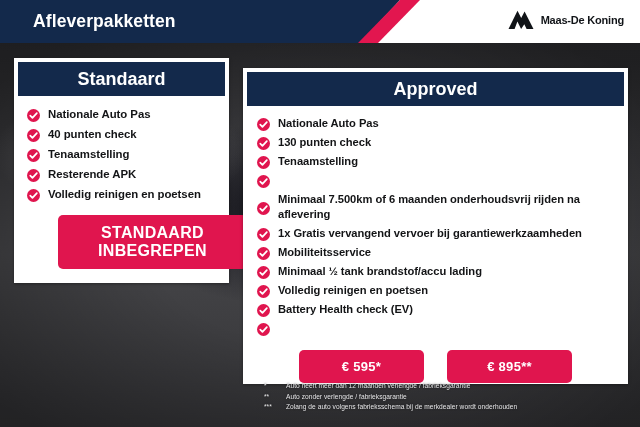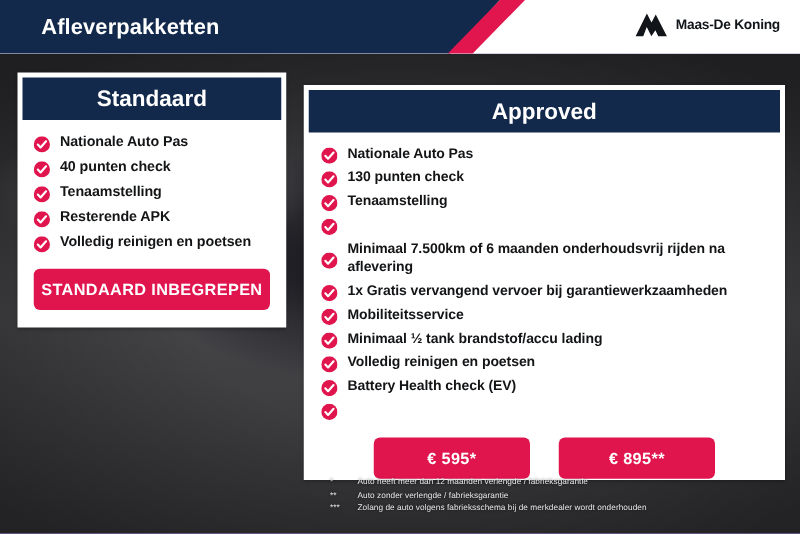--- a/index.html
+++ b/index.html
@@ -146,21 +146,22 @@
     font-family: "Liberation Sans", sans-serif;
     font-weight: bold;
     letter-spacing: 0.3px;
     cursor: pointer;
   }
   #standaard-btn {
     display: block;
     width: 100%;
     margin-top: 13px;
     padding: 9px 0 9px 0;
-    font-size: 13px;
+    font-size: 16px;
+    margin-left: 31px;
   }
   .price-row {
     display: flex;
     justify-content: center;
     gap: 23px;
     margin-top: 14px;
   }
   .price-btn {
     width: 125px;
     padding: 9px 0;

